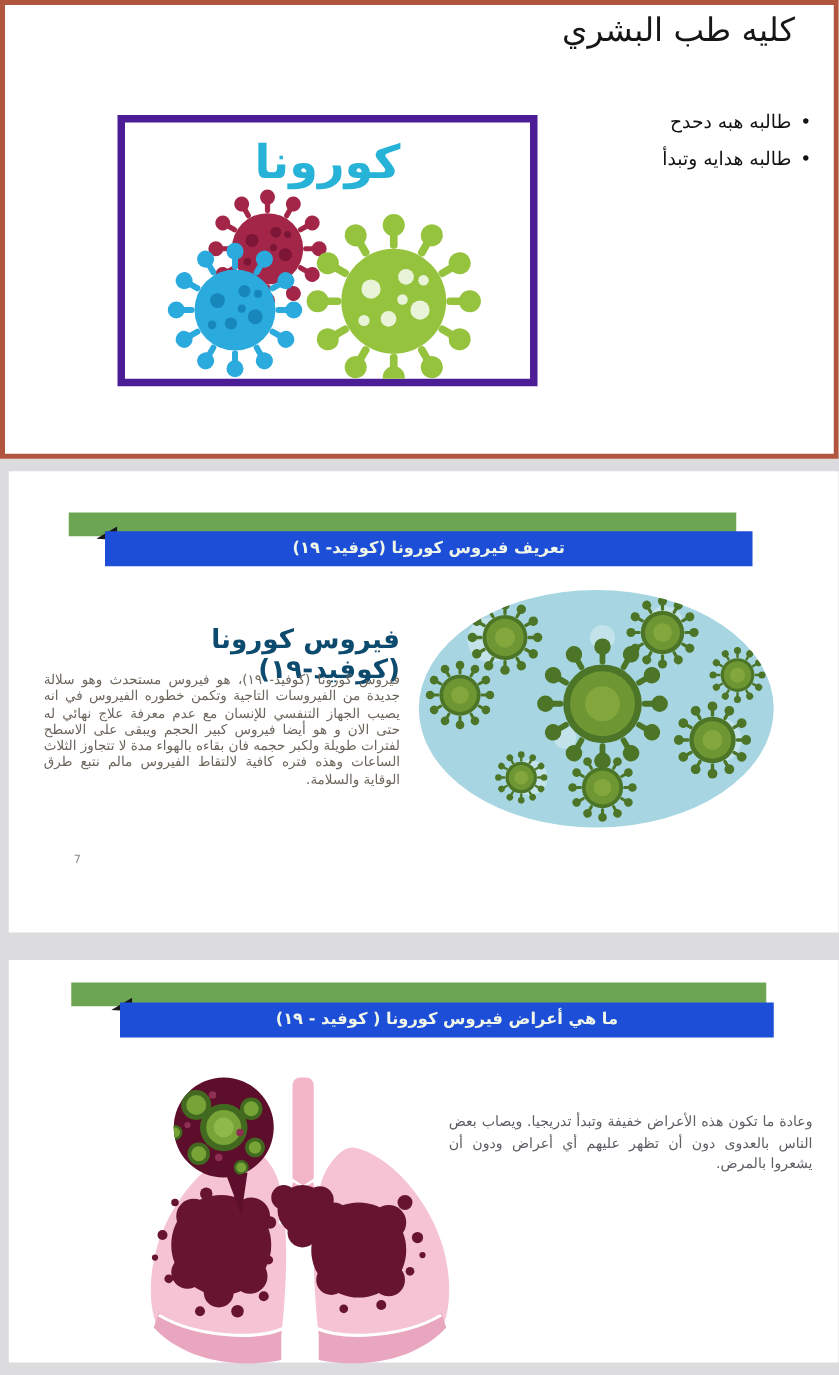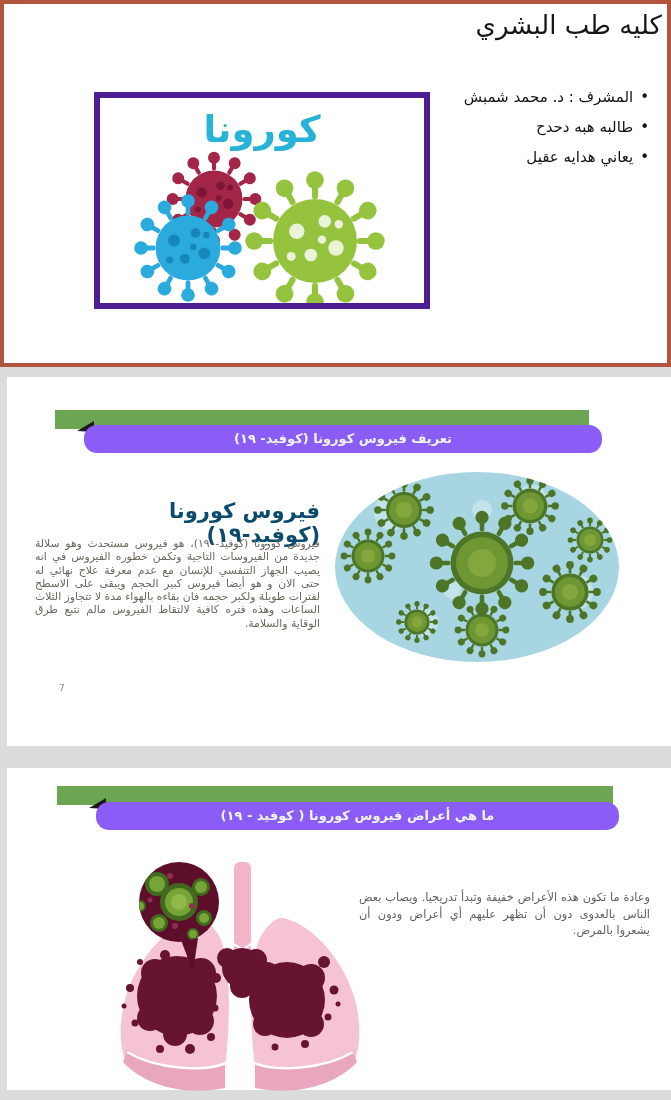--- a/index.html
+++ b/index.html
@@ -7,38 +7,38 @@
     width:671px;height:1100px;position:relative;overflow:hidden;
     background:#dcdcde;
     font-family:"DejaVu Sans", sans-serif;
   }
   .slide{position:absolute;background:#ffffff;}
   #slide1{left:0;top:0;width:671px;height:367px;border:4px solid #b2553e;box-sizing:border-box;}
   #slide2{left:7px;top:377px;width:664px;height:369px;}
   #slide3{left:7px;top:768px;width:664px;height:322px;}
 
   
-  .s1-title{position:absolute;top:4px;right:5px;direction:rtl;text-align:right;
+  .s1-title{position:absolute;top:4px;right:31px;direction:rtl;text-align:right;
     font-size:26px;line-height:35px;color:#161616;}
   .s1-bullets{position:absolute;top:84px;right:18px;direction:rtl;text-align:right;
     font-size:15px;color:#121212;margin:0;padding:0;list-style:none;}
   .s1-bullets li{margin-bottom:12px;}
   .s1-bullets li::before{content:"\2022";margin-left:7px;font-size:15px;}
   .cover-card{position:absolute;left:90px;top:88px;width:336px;height:217px;
     border:6px solid #4c1d95;box-sizing:border-box;background:#fff;}
   .cover-card svg{position:absolute;left:0;top:0;}
   .card-title{position:relative;z-index:2;text-align:center;direction:rtl;
     color:#27b2d8;font-weight:bold;font-size:37px;line-height:40px;margin-top:12px;}
   .card-sub{position:relative;z-index:2;text-align:center;direction:rtl;
     color:#3db7d9;font-weight:bold;font-size:8.5px;line-height:11px;margin-top:3px;}
 
   
   .banner-light{position:absolute;height:19px;background:#6da653;}
-  .banner-dark{position:absolute;height:28px;background:#8b5cf6;color:#eff6e9;
-    font-size:13px;font-weight:bold;text-align:center;line-height:28px;direction:rtl;border-radius:13px;}
+  .banner-dark{position:absolute;height:28px;background:#1d4ed8;color:#eff6e9;
+    font-size:13px;font-weight:bold;text-align:center;line-height:28px;direction:rtl;}
   .banner-fold{position:absolute;width:17px;height:11px;background:#1a1a1a;
     clip-path:polygon(0 90%,100% 0,100% 100%);}
   #slide2 .banner-light{left:48px;top:33px;width:534px;}
   #slide2 .banner-dark{left:77px;top:48px;width:518px;}
   #slide2 .banner-fold{left:70px;top:44px;}
   #slide3 .banner-light{left:50px;top:18px;width:556px;}
   #slide3 .banner-dark{left:89px;top:34px;width:523px;}
   #slide3 .banner-fold{left:82px;top:30px;}
 
   
@@ -121,23 +121,22 @@
       <circle cx="17" cy="-12" r="3"></circle>
     </g>
   </defs>
 </svg>
 
 <div class="slide" id="slide1">
   <div class="s1-title">
     <div>كليه طب البشري</div>
   </div>
   <ul class="s1-bullets">
-    <li>المشرف : د. محمد شمبش</li>
     <li>طالبه هبه دحدح</li>
-    <li>يعاني هدايه عقيل</li>
+    <li>طالبه هدايه وتبدأ</li>
   </ul>
 
   <div class="cover-card">
     <div class="card-title">كورونا</div>
     <svg width="324" height="205" viewBox="0 0 324 205">
       <g>
         <use href="#virus" transform="translate(114,101) scale(0.95)" fill="#a32648"></use>
         <use href="#vdots" transform="translate(114,101) scale(0.95)" fill="#7c1536"></use>
       </g>
       <g>

